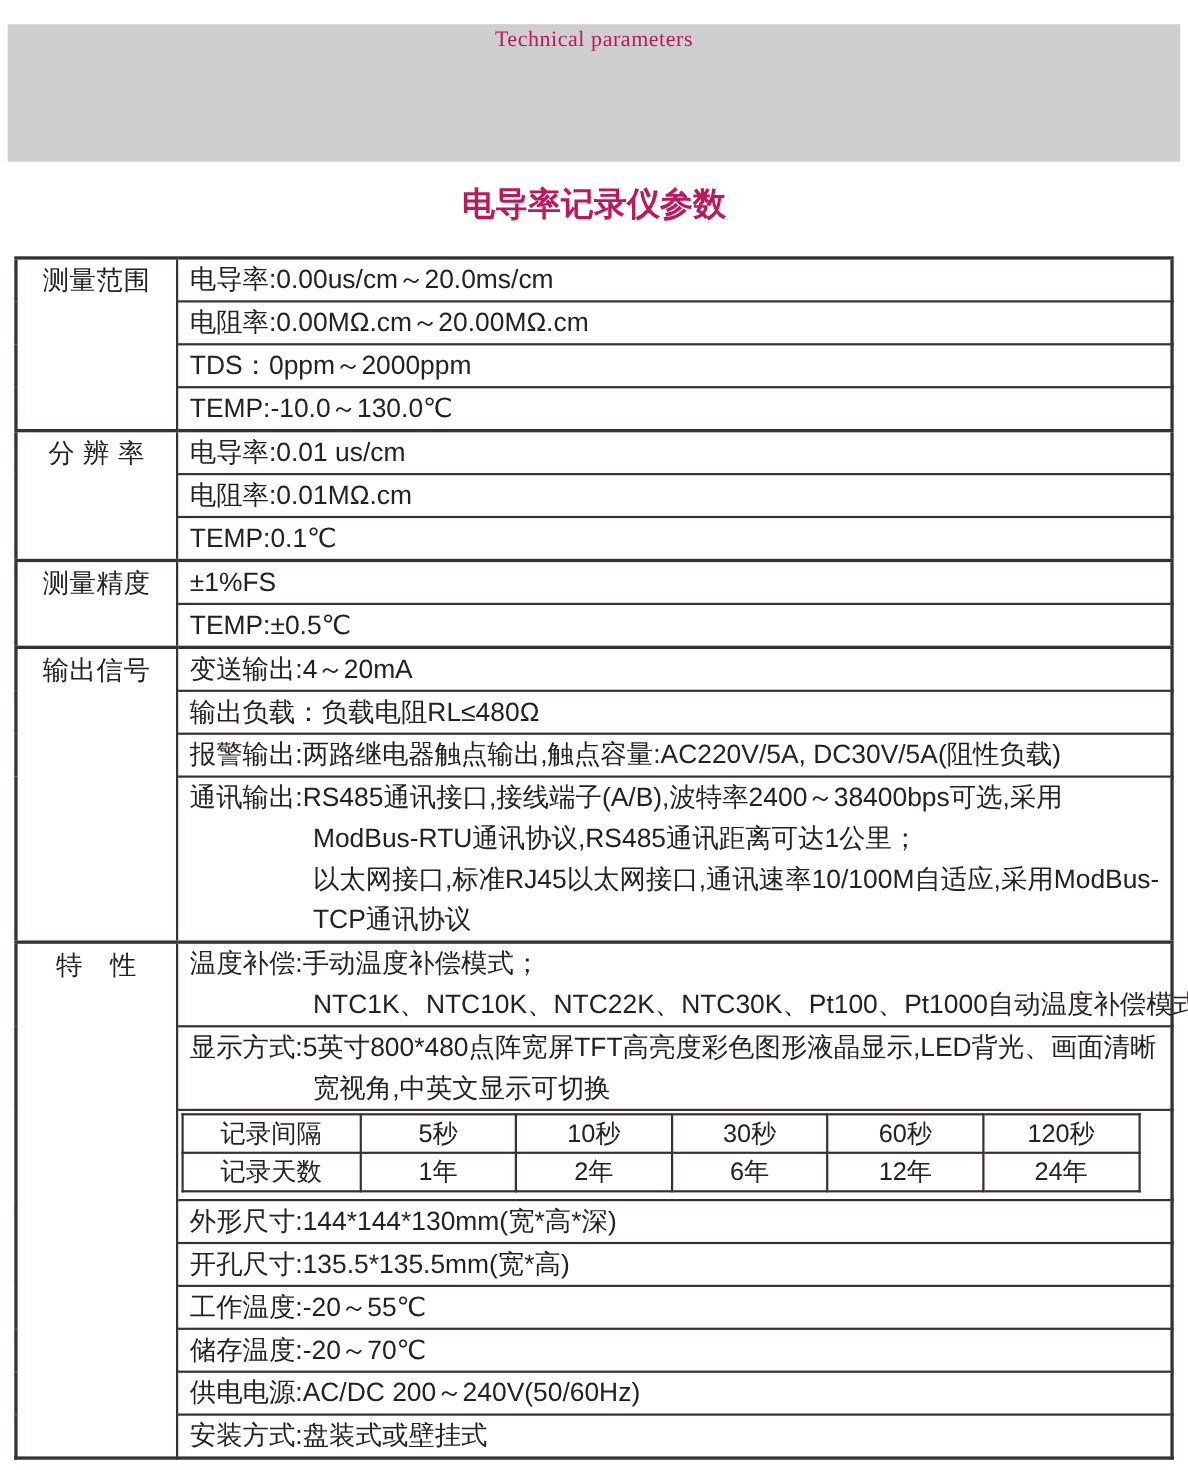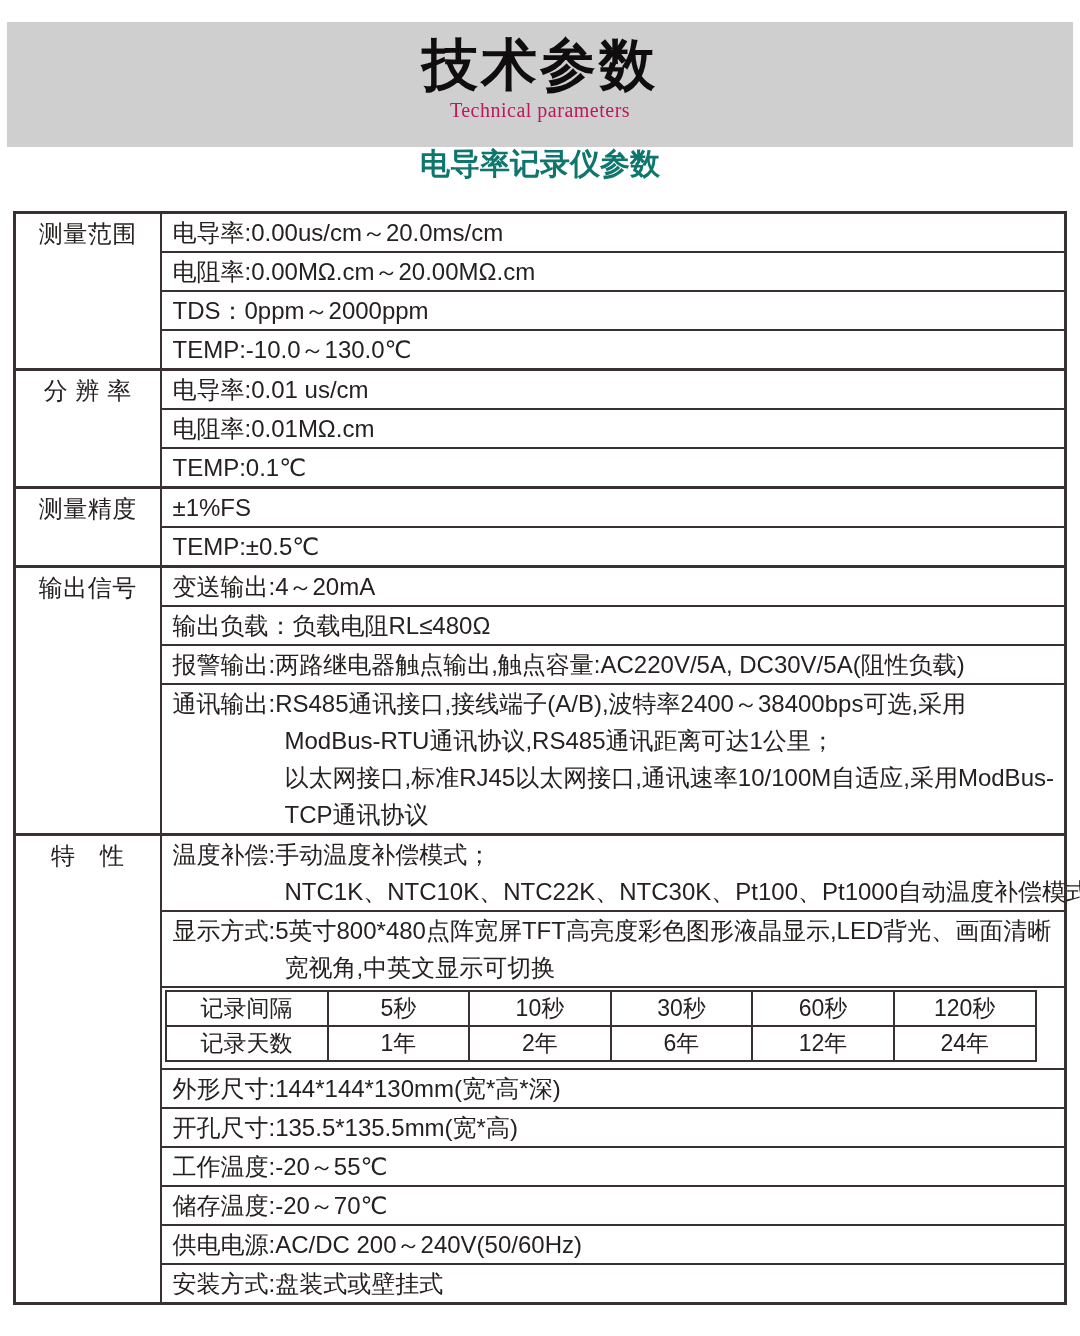--- a/index.html
+++ b/index.html
@@ -11,21 +11,21 @@
   .banner{
     margin:22px 7px 0 7px;height:125px;background:#d0cfcf;text-align:center;overflow:hidden;
   }
   .banner-title{
     margin-top:12px;font-size:56px;line-height:62px;font-weight:bold;color:#0f0d0d;letter-spacing:3px;
   }
   .banner-subtitle{
     font-size:20px;line-height:28px;color:#be185d;letter-spacing:0.5px;font-family:Liberation Serif, serif;
   }
   .doc-subtitle{
-    text-align:center;font-size:30px;line-height:34px;font-weight:bold;color:#0f766e;
+    margin-top:22px;text-align:center;font-size:30px;line-height:34px;font-weight:bold;color:#be185d;
   }
   table.spec{
     border-collapse:collapse;table-layout:fixed;
     width:1054px;margin:30px 0 0 13px;
     border:3px solid #383031;
   }
   table.spec td{
     border:2px solid #383031;
     font-size:24px;color:#262121;
     vertical-align:top;
@@ -48,21 +48,20 @@
   table.inner td{
     border:2px solid #383031;
     text-align:center;vertical-align:middle;
     font-size:23px;line-height:33px;height:33px;padding:0;
   }
 </style>
 </head>
 <body>
 
 <div class="banner">
-  <div class="banner-title">技术参数</div>
   <div class="banner-subtitle">Technical parameters</div>
 </div>
 
 <div class="doc-subtitle">电导率记录仪参数</div>
 
 <table class="spec">
   <colgroup>
       <col style="width:146px">
       <col>
     </colgroup>

